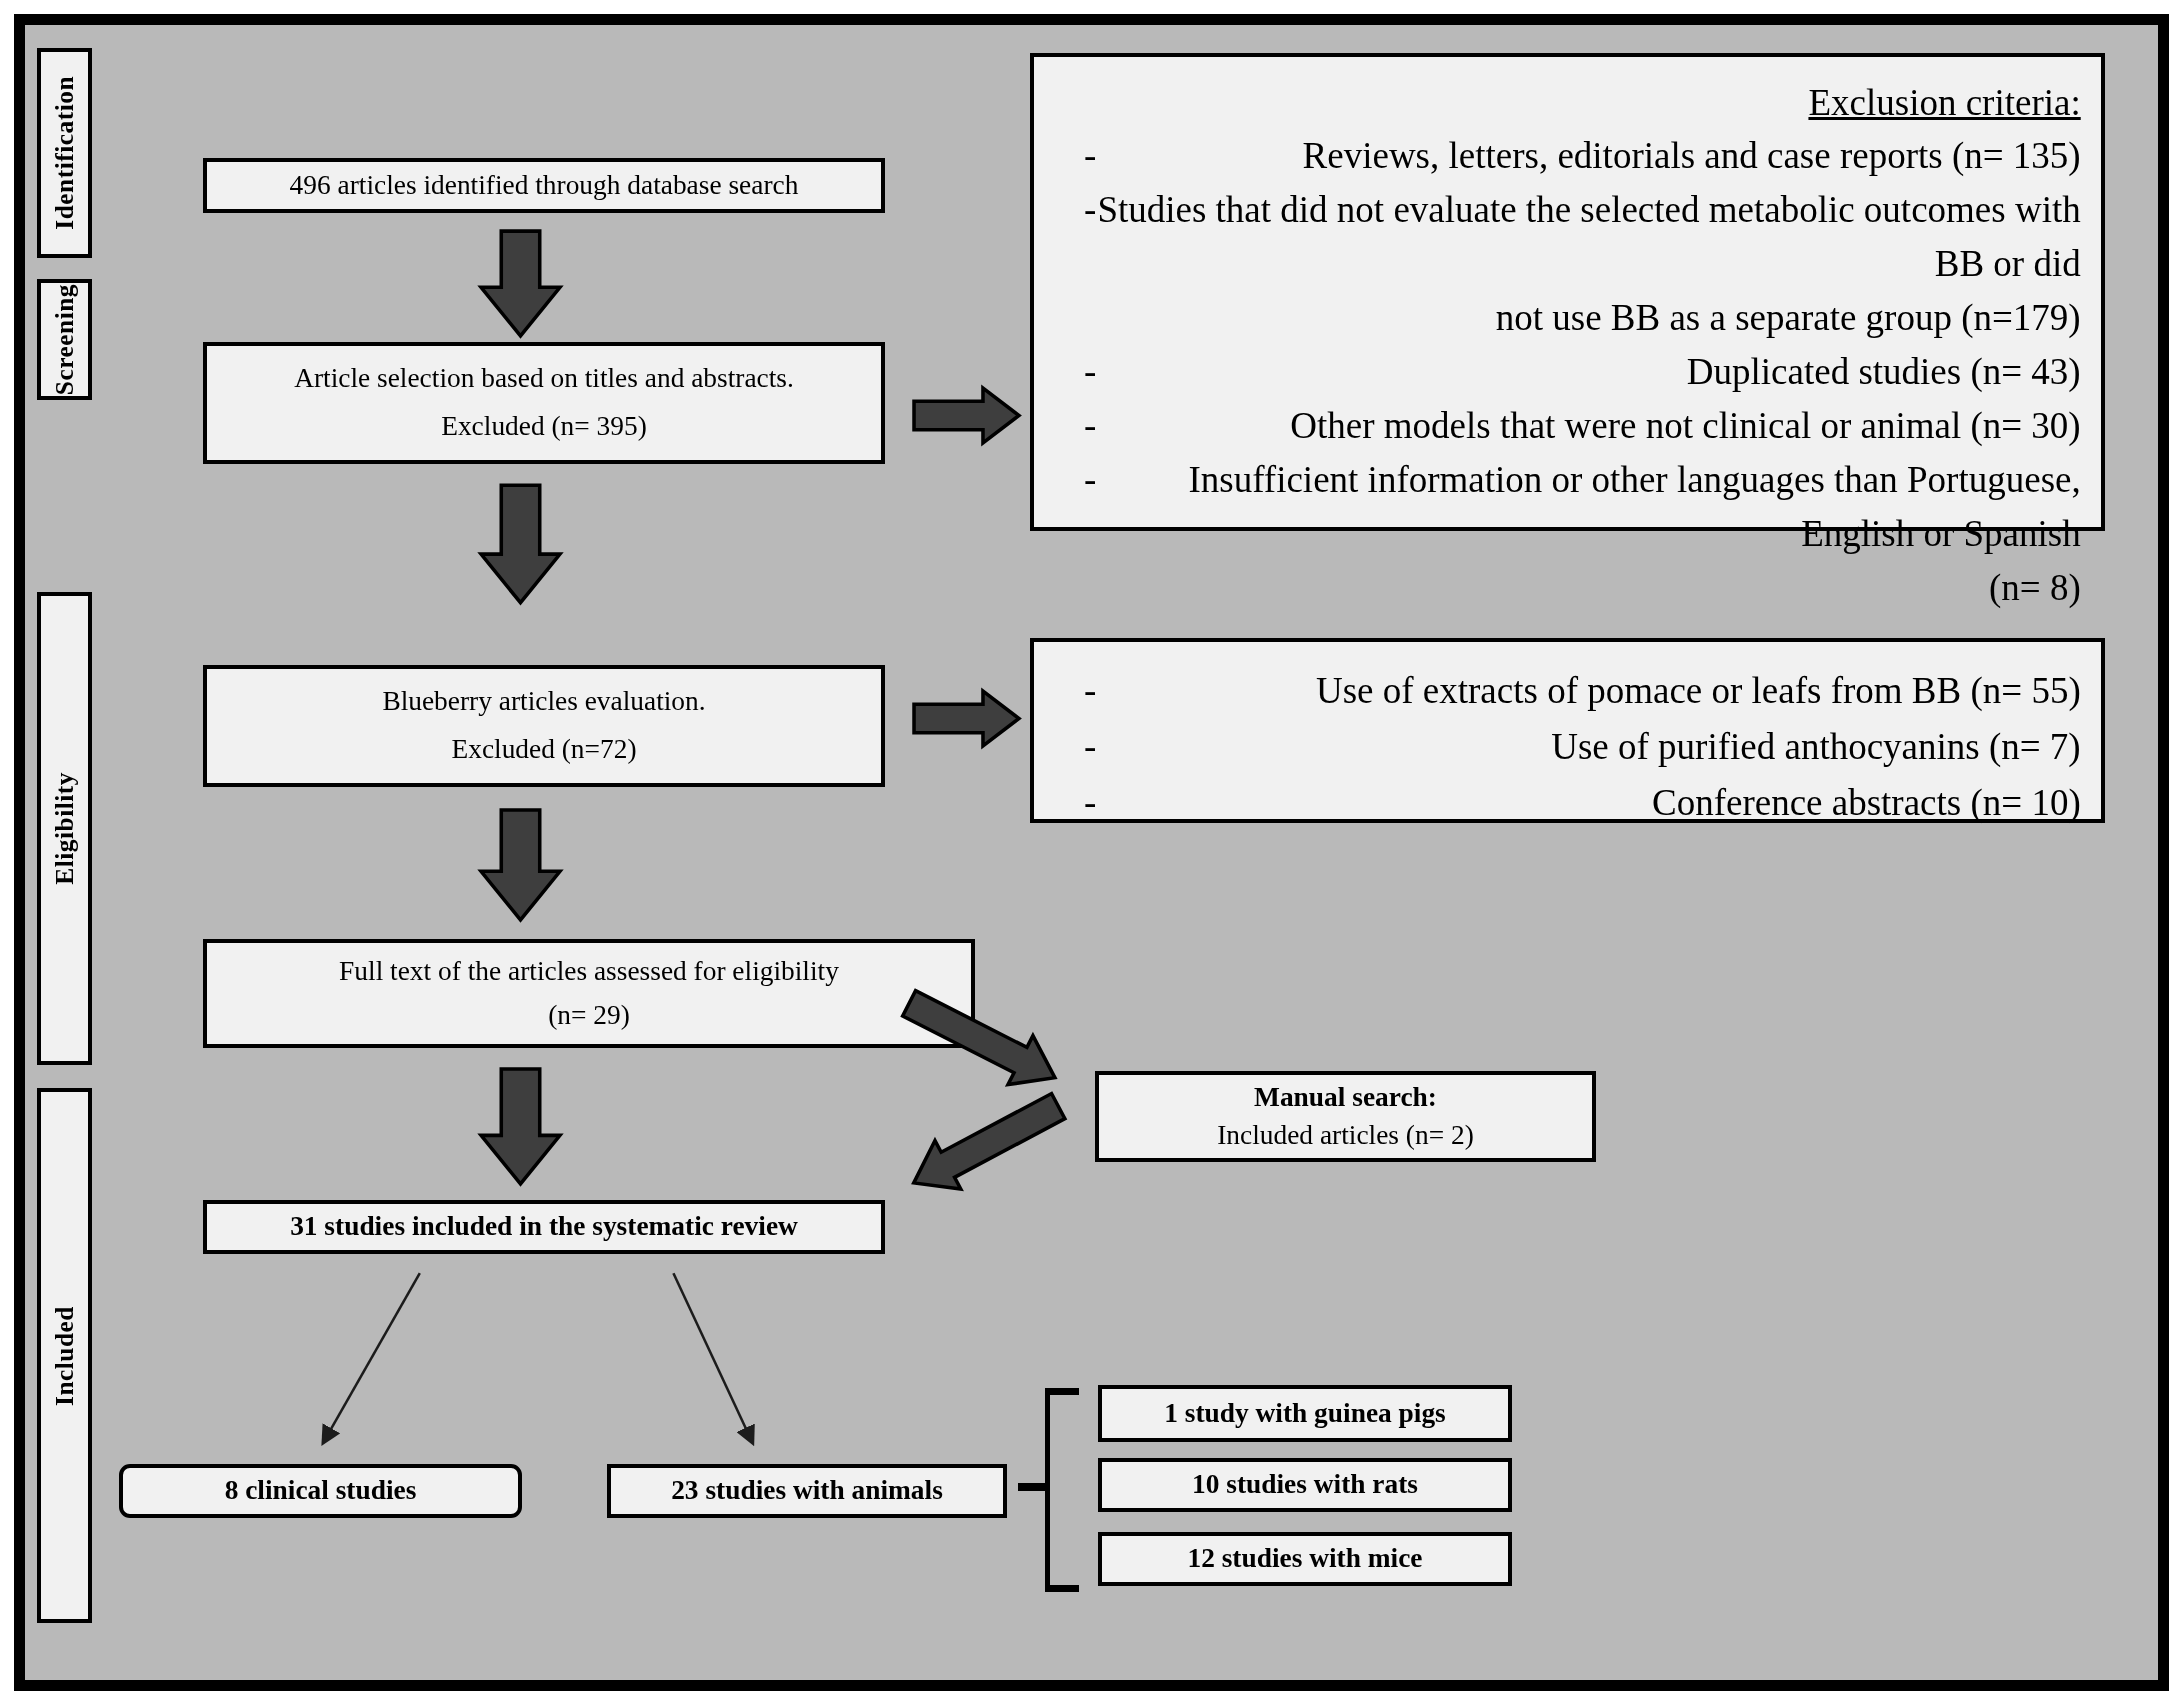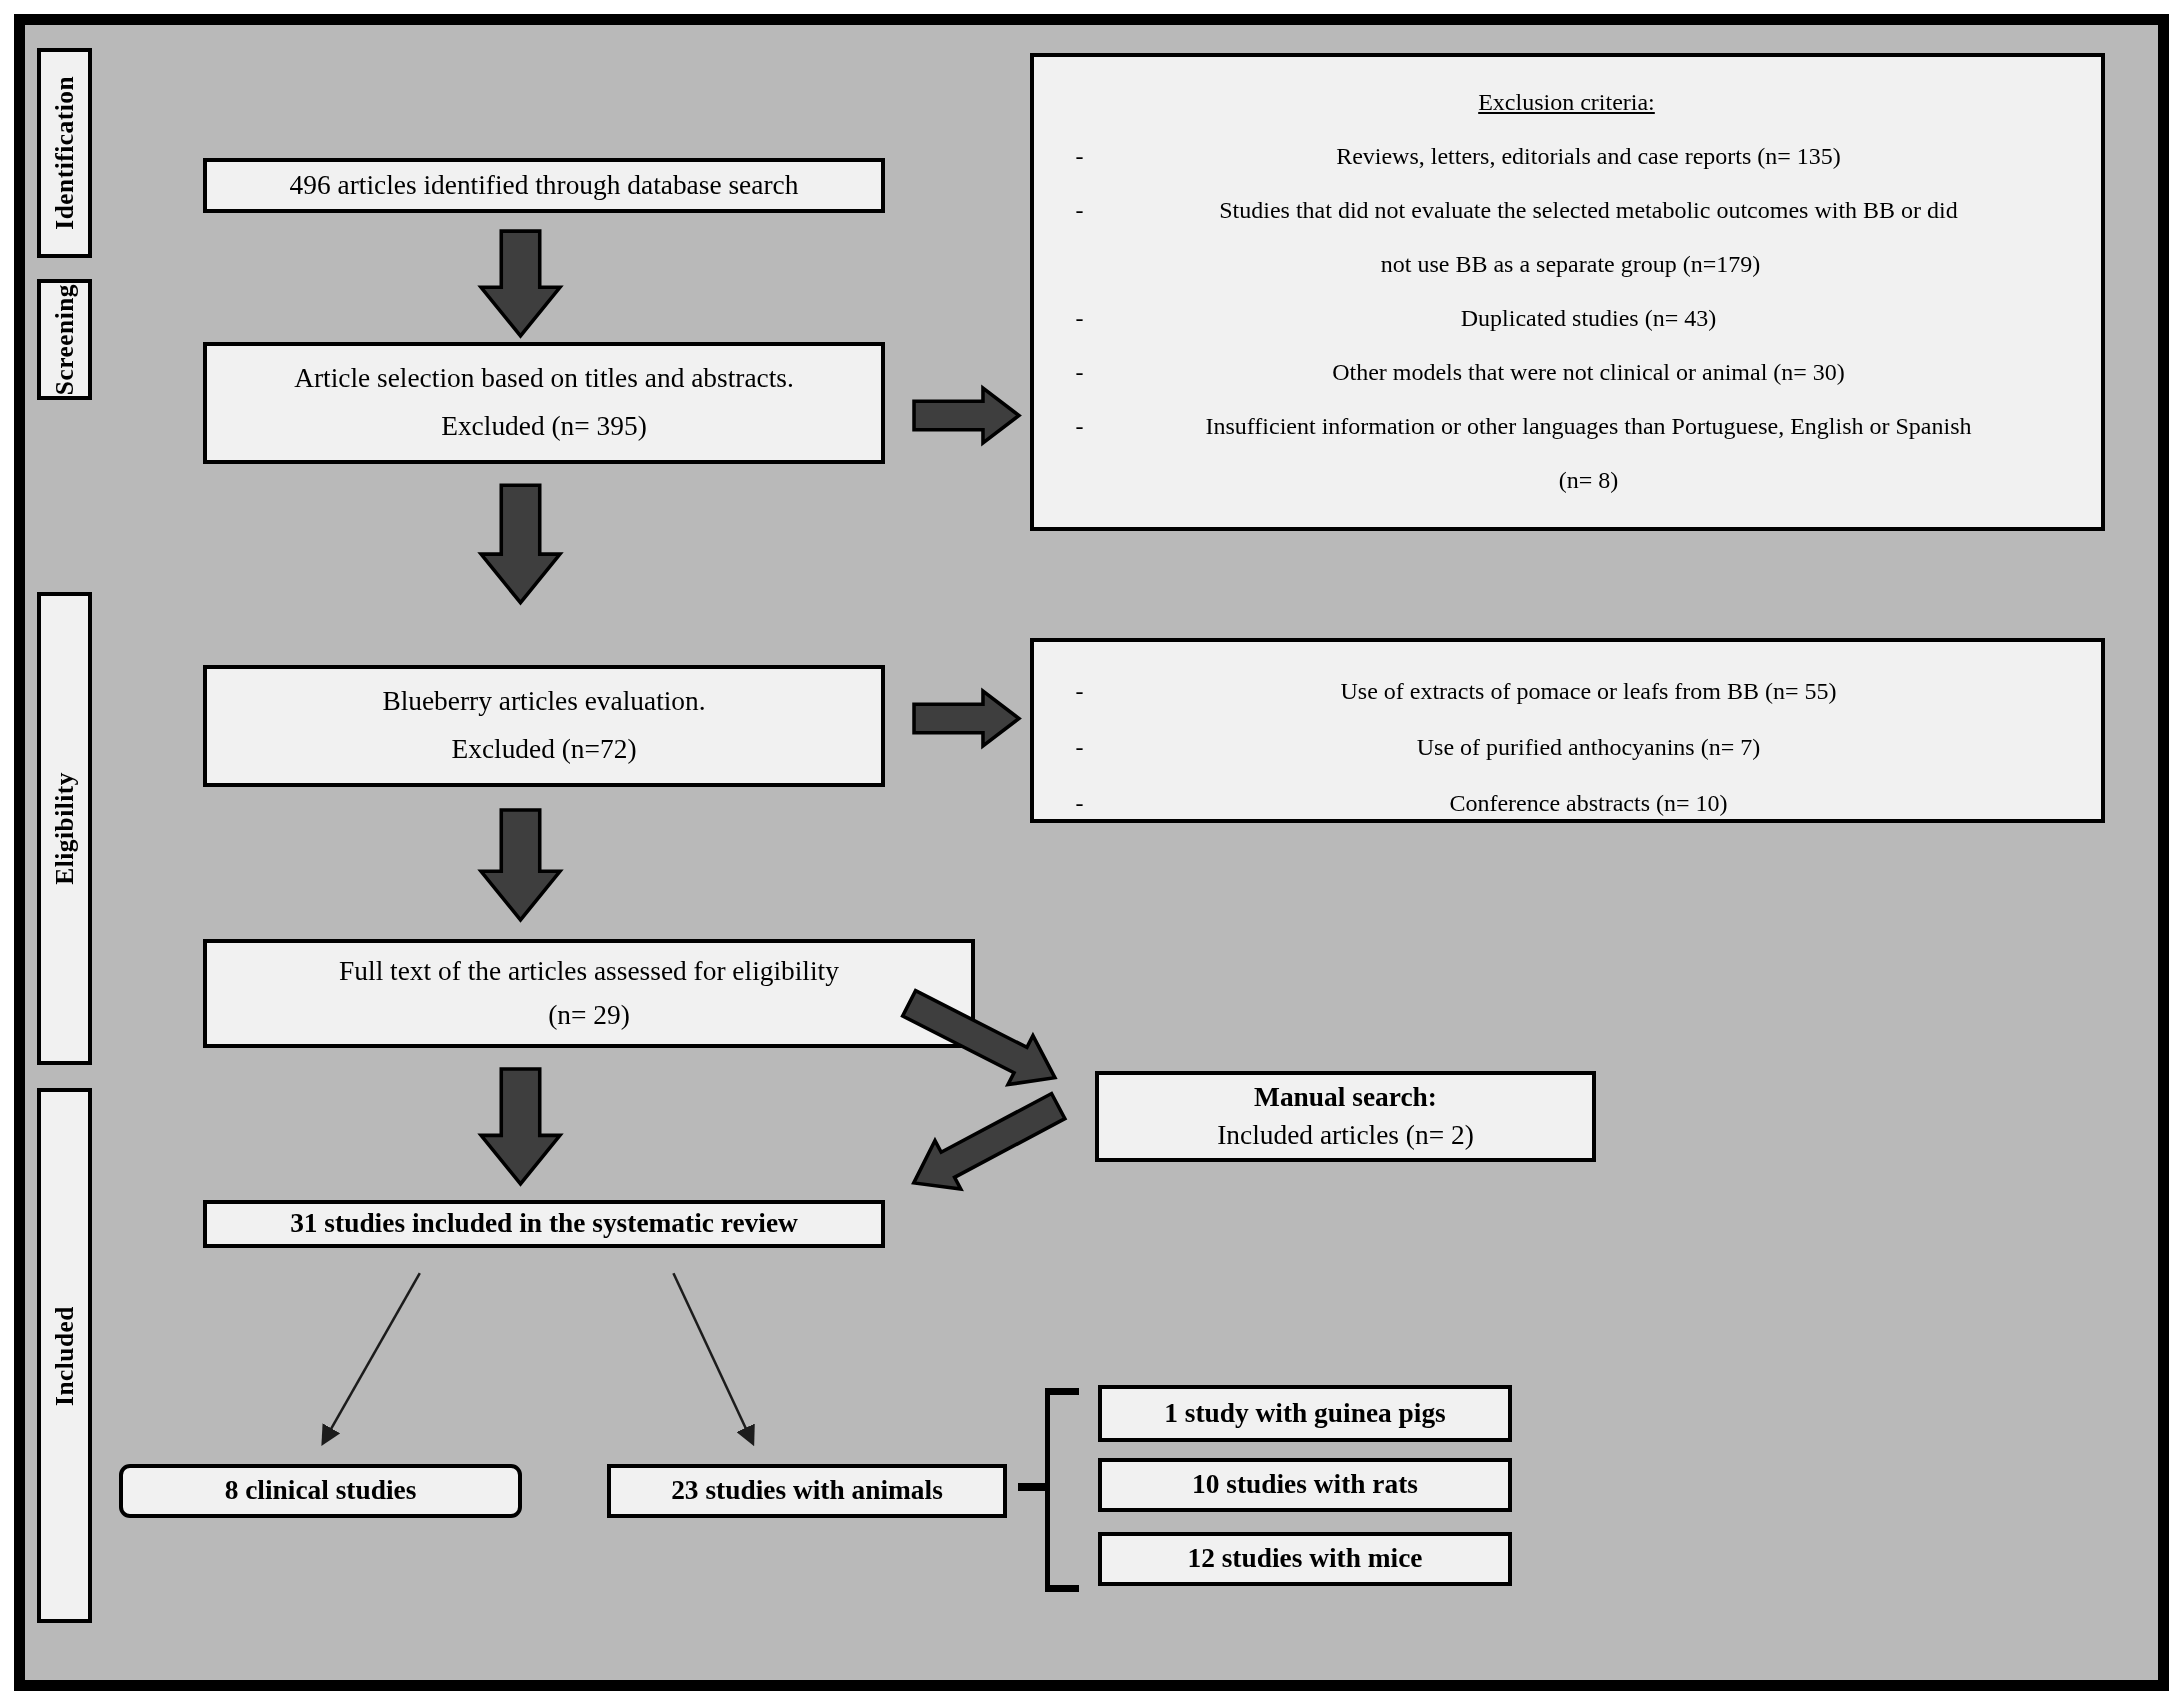--- a/index.html
+++ b/index.html
@@ -22,21 +22,21 @@
   .box .ln{padding:0 10.2px;}
   .bold{font-weight:bold;}
   
   .stage{position:absolute;left:37px;width:55px;box-sizing:border-box;
          background:var(--box_bg);border:4.1px solid var(--line);
          display:flex;align-items:center;justify-content:center;}
   .stage .vtxt{writing-mode:vertical-rl;transform:rotate(180deg);
                font-weight:bold;font-size:25.4px;letter-spacing:0.5px;white-space:nowrap;}
   
   .crit{position:absolute;box-sizing:border-box;background:var(--box_bg);
-        border:4.1px solid var(--line);font-size:24px;text-align:center;
+        border:4.1px solid var(--line);font-size:37px;text-align:right;
         padding:19.3px 20.3px 0 18.3px;}
   .crit .title{line-height:53px;text-decoration:underline;}
   .xrow{display:flex;align-items:flex-start;line-height:54px;}
   .xmark{width:44px;flex:0 0 44px;padding-left:10.2px;box-sizing:border-box;}
   .xrow.flush .xtext{margin-left:8px;}
   .xtext{flex:1;}
   svg.arrow{position:absolute;overflow:visible;}
   .shape{fill:var(--arrow_fill);stroke:var(--line);stroke-width:7;stroke-linejoin:miter;}
   .thin{stroke:#1c1c1c;stroke-width:5;fill:none;}
   .brace-part{position:absolute;background:var(--line);}
@@ -72,21 +72,21 @@
   <div class="box" style="left:203px;top:665px;width:682px;height:122px;">
     <span class="ln">Blueberry articles evaluation.</span>
     <span class="ln">Excluded (n=72)</span>
   </div>
 
   <div class="box" style="left:203px;top:939px;width:772px;height:109px;">
     <span class="ln">Full text of the articles assessed for eligibility</span>
     <span class="ln">(n= 29)</span>
   </div>
 
-  <div class="box bold" style="left:203px;top:1200px;width:682px;height:48px;">
+  <div class="box bold" style="left:203px;top:1200px;width:682px;height:54px;">
     <span class="ln">31 studies included in the systematic review</span>
   </div>
 
   <div class="box" style="left:1095px;top:1071px;width:501px;height:91px;">
     <span class="ln bold">Manual search:</span>
     <span class="ln">Included articles (n= 2)</span>
   </div>
 
   <div class="crit" style="left:1030px;top:53px;width:1075px;height:478px;">
     <div class="title">Exclusion criteria:</div>

